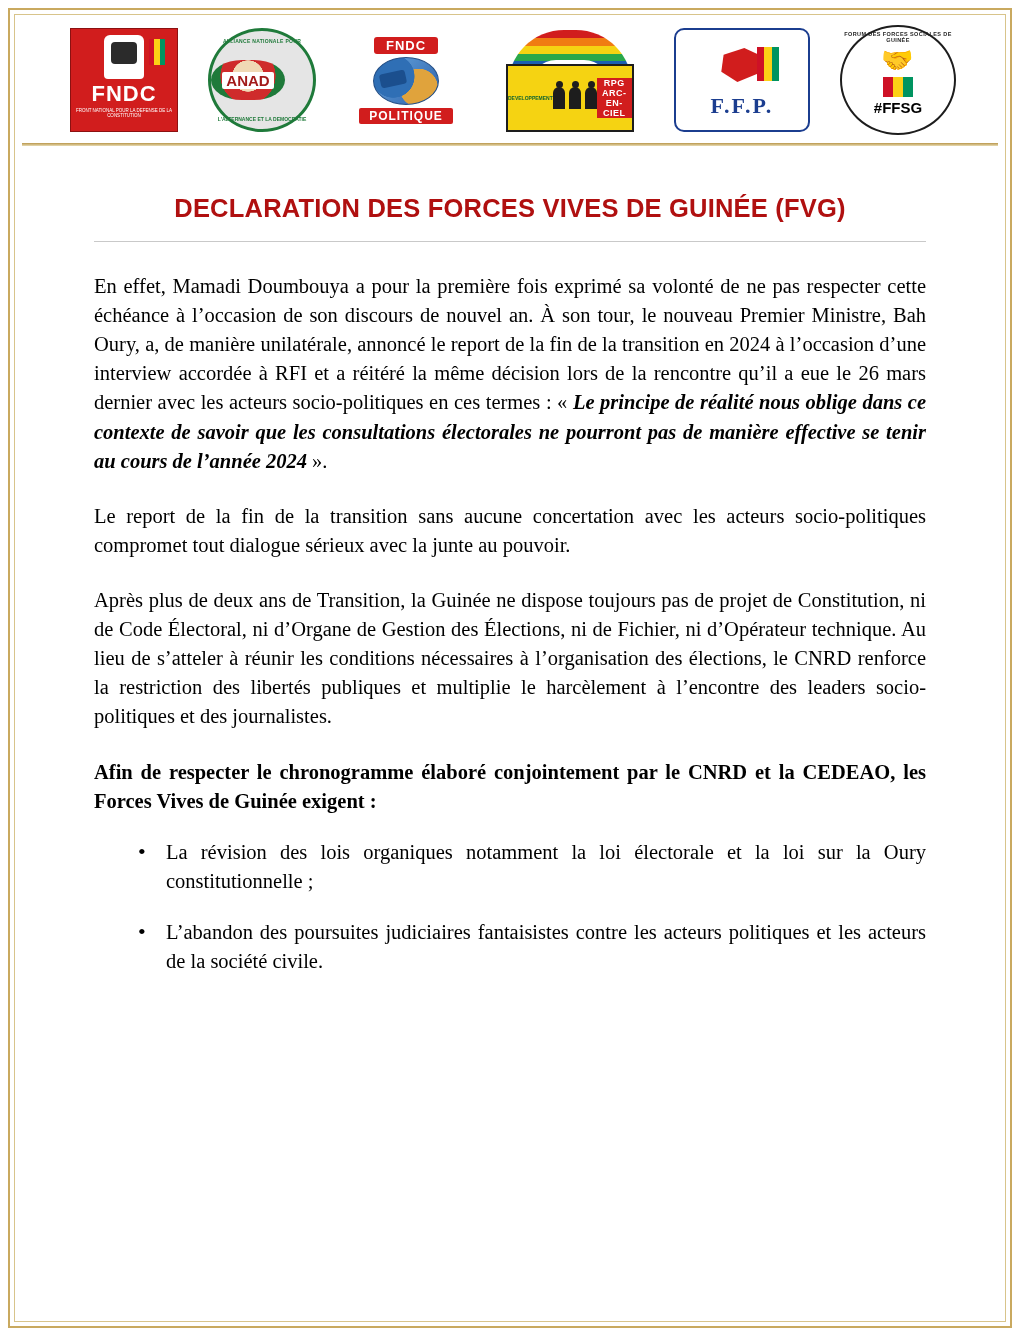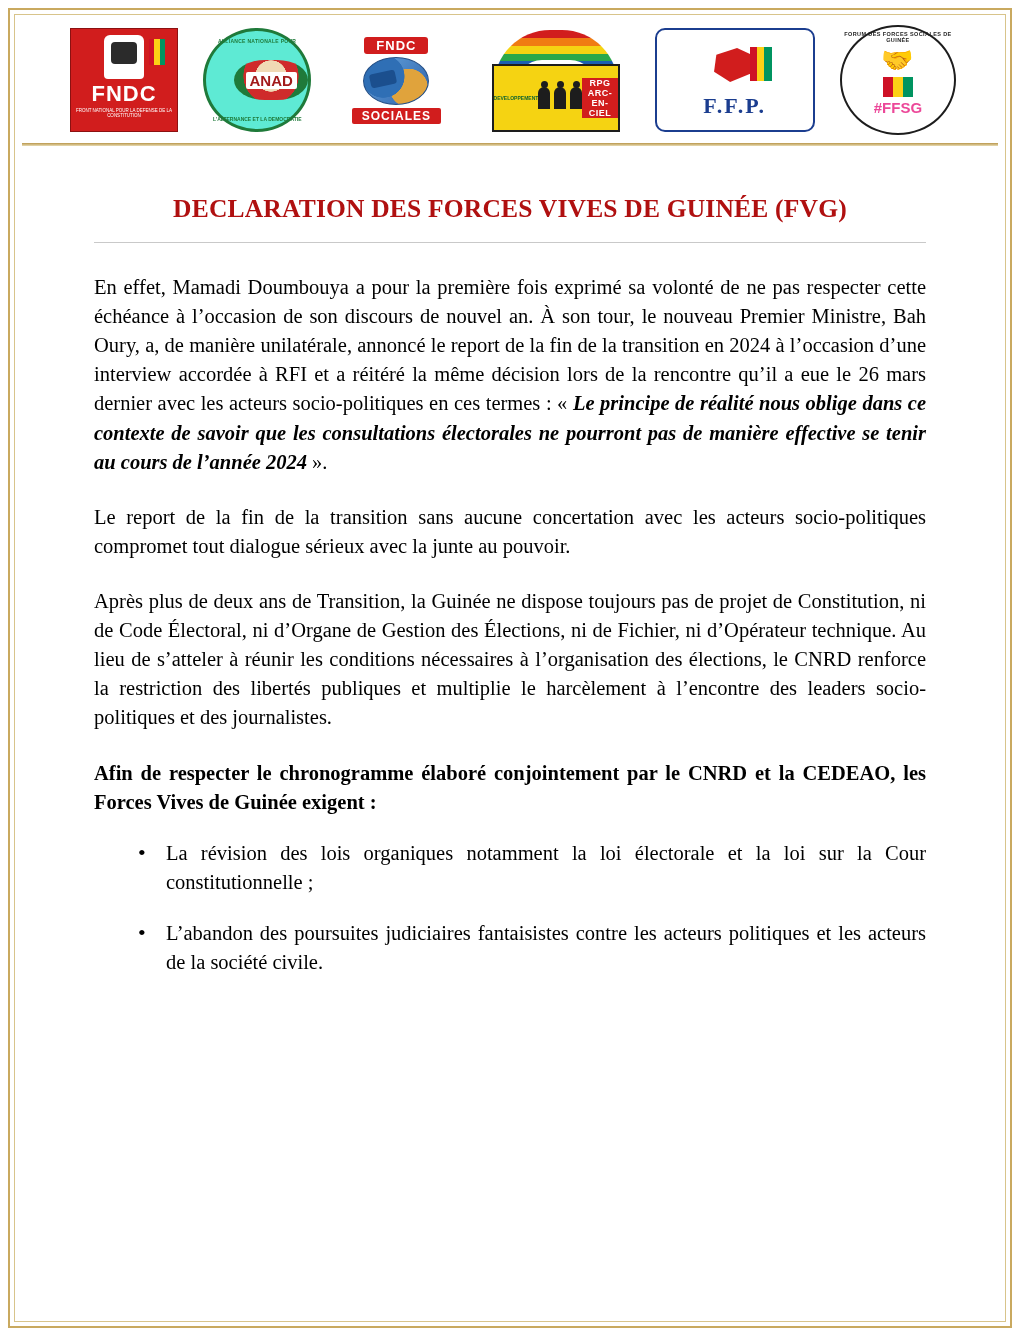--- a/index.html
+++ b/index.html
@@ -135,25 +135,25 @@
     line-height: 1.1;
     padding: 0 4px;
   }
 
   
   .logo-anad {
     width: 108px;
     height: 104px;
     border-radius: 50%;
     border: 3px solid #1f7a3a;
-    background: #5eead4;
-    position: relative;
-    display: flex;
-    align-items: center;
-    justify-content: flex-end;
+    background: #e5e5e5;
+    position: relative;
+    display: flex;
+    align-items: center;
+    justify-content: flex-start;
     box-sizing: border-box;
   }
   .anad-ring-text {
     position: absolute;
     top: 7px;
     left: 0;
     right: 0;
     text-align: center;
     font-family: "Liberation Sans", sans-serif;
     font-size: 5px;
@@ -331,21 +331,21 @@
     font-family: "Liberation Sans", sans-serif;
     font-weight: bold;
     font-size: 9px;
     width: 100%;
     text-align: center;
     letter-spacing: .5px;
   }
 
   
   .logo-ffp {
-    width: 160px;
+    width: 136px;
     height: 104px;
     border: 2px solid #1b3d8f;
     border-radius: 10px;
     background: #fff;
     display: flex;
     flex-direction: column;
     align-items: center;
     justify-content: center;
     box-sizing: border-box;
   }
@@ -422,39 +422,39 @@
     margin-top: 3px;
   }
   .ffsg-flag i { display:block; width:33.33%; height:100%; }
   .ffsg-flag .r { background:#ce1126; }
   .ffsg-flag .y { background:#fcd116; }
   .ffsg-flag .g { background:#009460; }
   .ffsg-tag {
     font-family: "Liberation Sans", sans-serif;
     font-weight: bold;
     font-size: 15px;
-    color: #ec4899;
+    color: #000000;
     margin-top: 2px;
   }
 
   
   .content {
     position: absolute;
     left: 22px;
     top: 150px;
     width: 976px;
     bottom: 22px;
     box-sizing: border-box;
     padding: 26px 72px 0 72px;
   }
 
   .doc-title {
     text-align: center;
     color: #b01010;
-    font-family: Liberation Serif, serif;
+    font-family: Liberation Sans, sans-serif;
     font-weight: bold;
     font-size: 25.5px;
     letter-spacing: .2px;
     margin: 18px 0 0 0;
   }
   .title-rule {
     margin-top: 18px;
     border-bottom: 1px solid #c9c9c9;
   }
 
@@ -516,21 +516,21 @@
       <div class="anad-ring-text">ALLIANCE NATIONALE POUR</div>
       <div class="anad-center">
         <span class="anad-word">ANAD</span>
       </div>
       <div class="anad-ring-bottom">L'ALTERNANCE ET LA DEMOCRATIE</div>
     </div>
 
     <div class="logo logo-fndcp">
       <div class="fndcp-band">FNDC</div>
       <div class="fndcp-globe"></div>
-      <div class="fndcp-politique">SOCIALES</div>
+      <div class="fndcp-politique">POLITIQUE</div>
     </div>
 
     <div class="logo logo-rpg">
       <div class="rpg-rainbow"></div>
       <div class="rpg-inner">
         <div class="rpg-top-text">DEVELOPPEMENT</div>
         <div class="rpg-people">
             <span></span>
             <span></span>
             <span></span>
@@ -572,18 +572,18 @@
 
     <p class="para"><span>En effet, Mamadi Doumbouya a pour la première fois exprimé sa volonté de ne pas respecter cette échéance à l’occasion de son discours de nouvel an. À son tour, le nouveau Premier Ministre, Bah Oury, a, de manière unilatérale, annoncé le report de la fin de la transition en 2024 à l’occasion d’une interview accordée à RFI et a réitéré la même décision lors de la rencontre qu’il a eue le 26 mars dernier avec les acteurs socio-politiques en ces termes : «&nbsp;</span><span class="bolditalic">Le principe de réalité nous oblige dans ce contexte de savoir que les consultations électorales ne pourront pas de manière effective se tenir au cours de l’année 2024</span><span>&nbsp;».</span></p>
 
     <p class="para">Le report de la fin de la transition sans aucune concertation avec les acteurs socio-politiques compromet tout dialogue sérieux avec la junte au pouvoir.</p>
 
     <p class="para">Après plus de deux ans de Transition, la Guinée ne dispose toujours pas de projet de Constitution, ni de Code Électoral, ni d’Organe de Gestion des Élections, ni de Fichier, ni d’Opérateur technique. Au lieu de s’atteler à réunir les conditions nécessaires à l’organisation des élections, le CNRD renforce la restriction des libertés publiques et multiplie le harcèlement à l’encontre des leaders socio-politiques et des journalistes.</p>
 
     <p class="para bold">Afin de respecter le chronogramme élaboré conjointement par le CNRD et la CEDEAO, les Forces Vives de Guinée exigent :</p>
 
     <ul class="demands">
-      <li>La révision des lois organiques notamment la loi électorale et la loi sur la Cour constitutionnelle ;</li>
+      <li>La révision des lois organiques notamment la loi électorale et la loi sur la Oury constitutionnelle ;</li>
       <li>L’abandon des poursuites judiciaires fantaisistes contre les acteurs politiques et les acteurs de la société civile.</li>
     </ul>
 
   </div>
 </div>
 
 </body></html>

